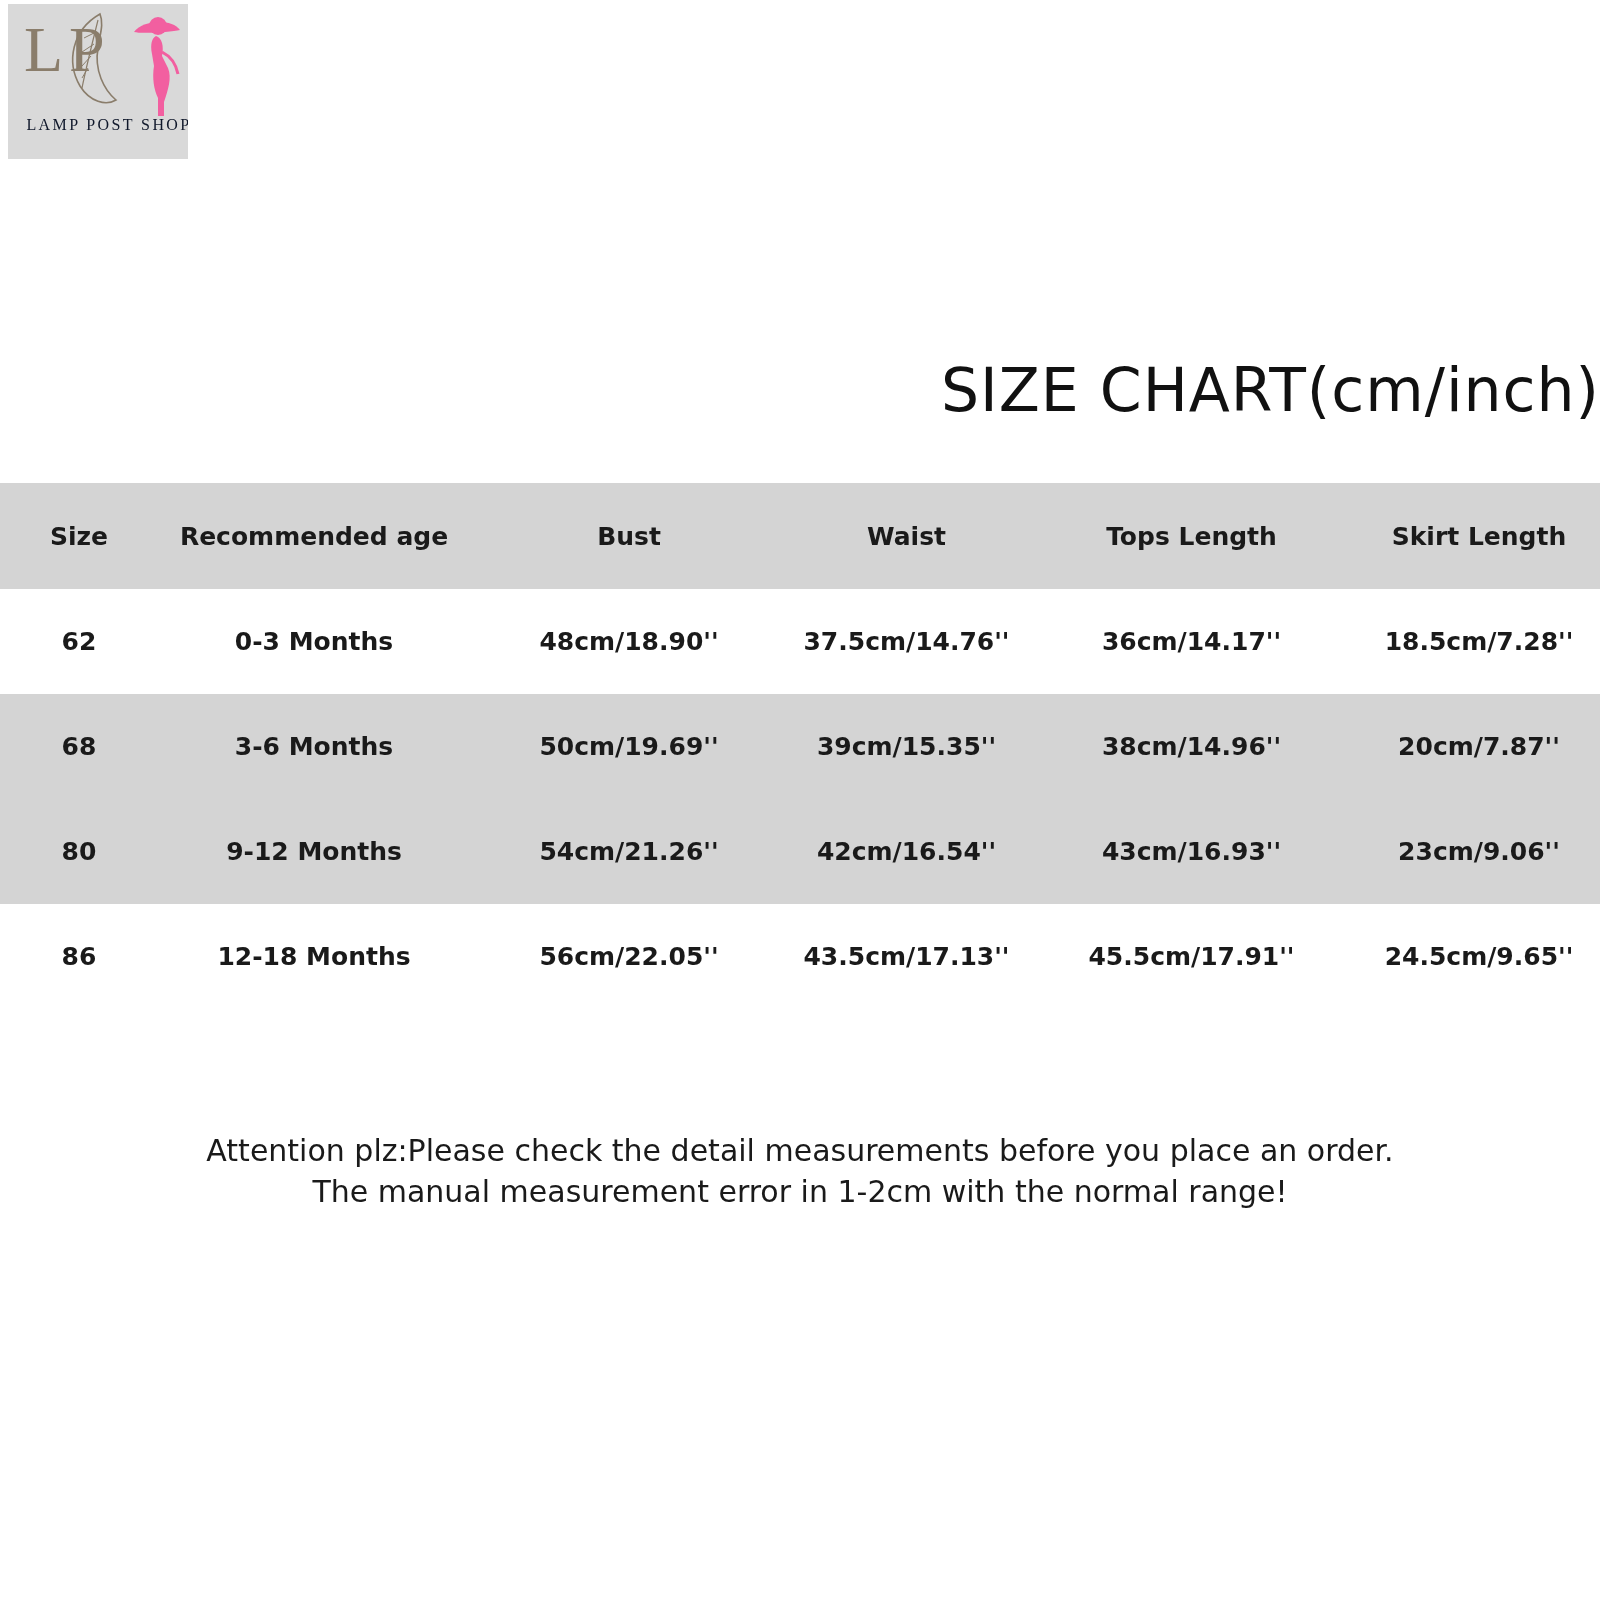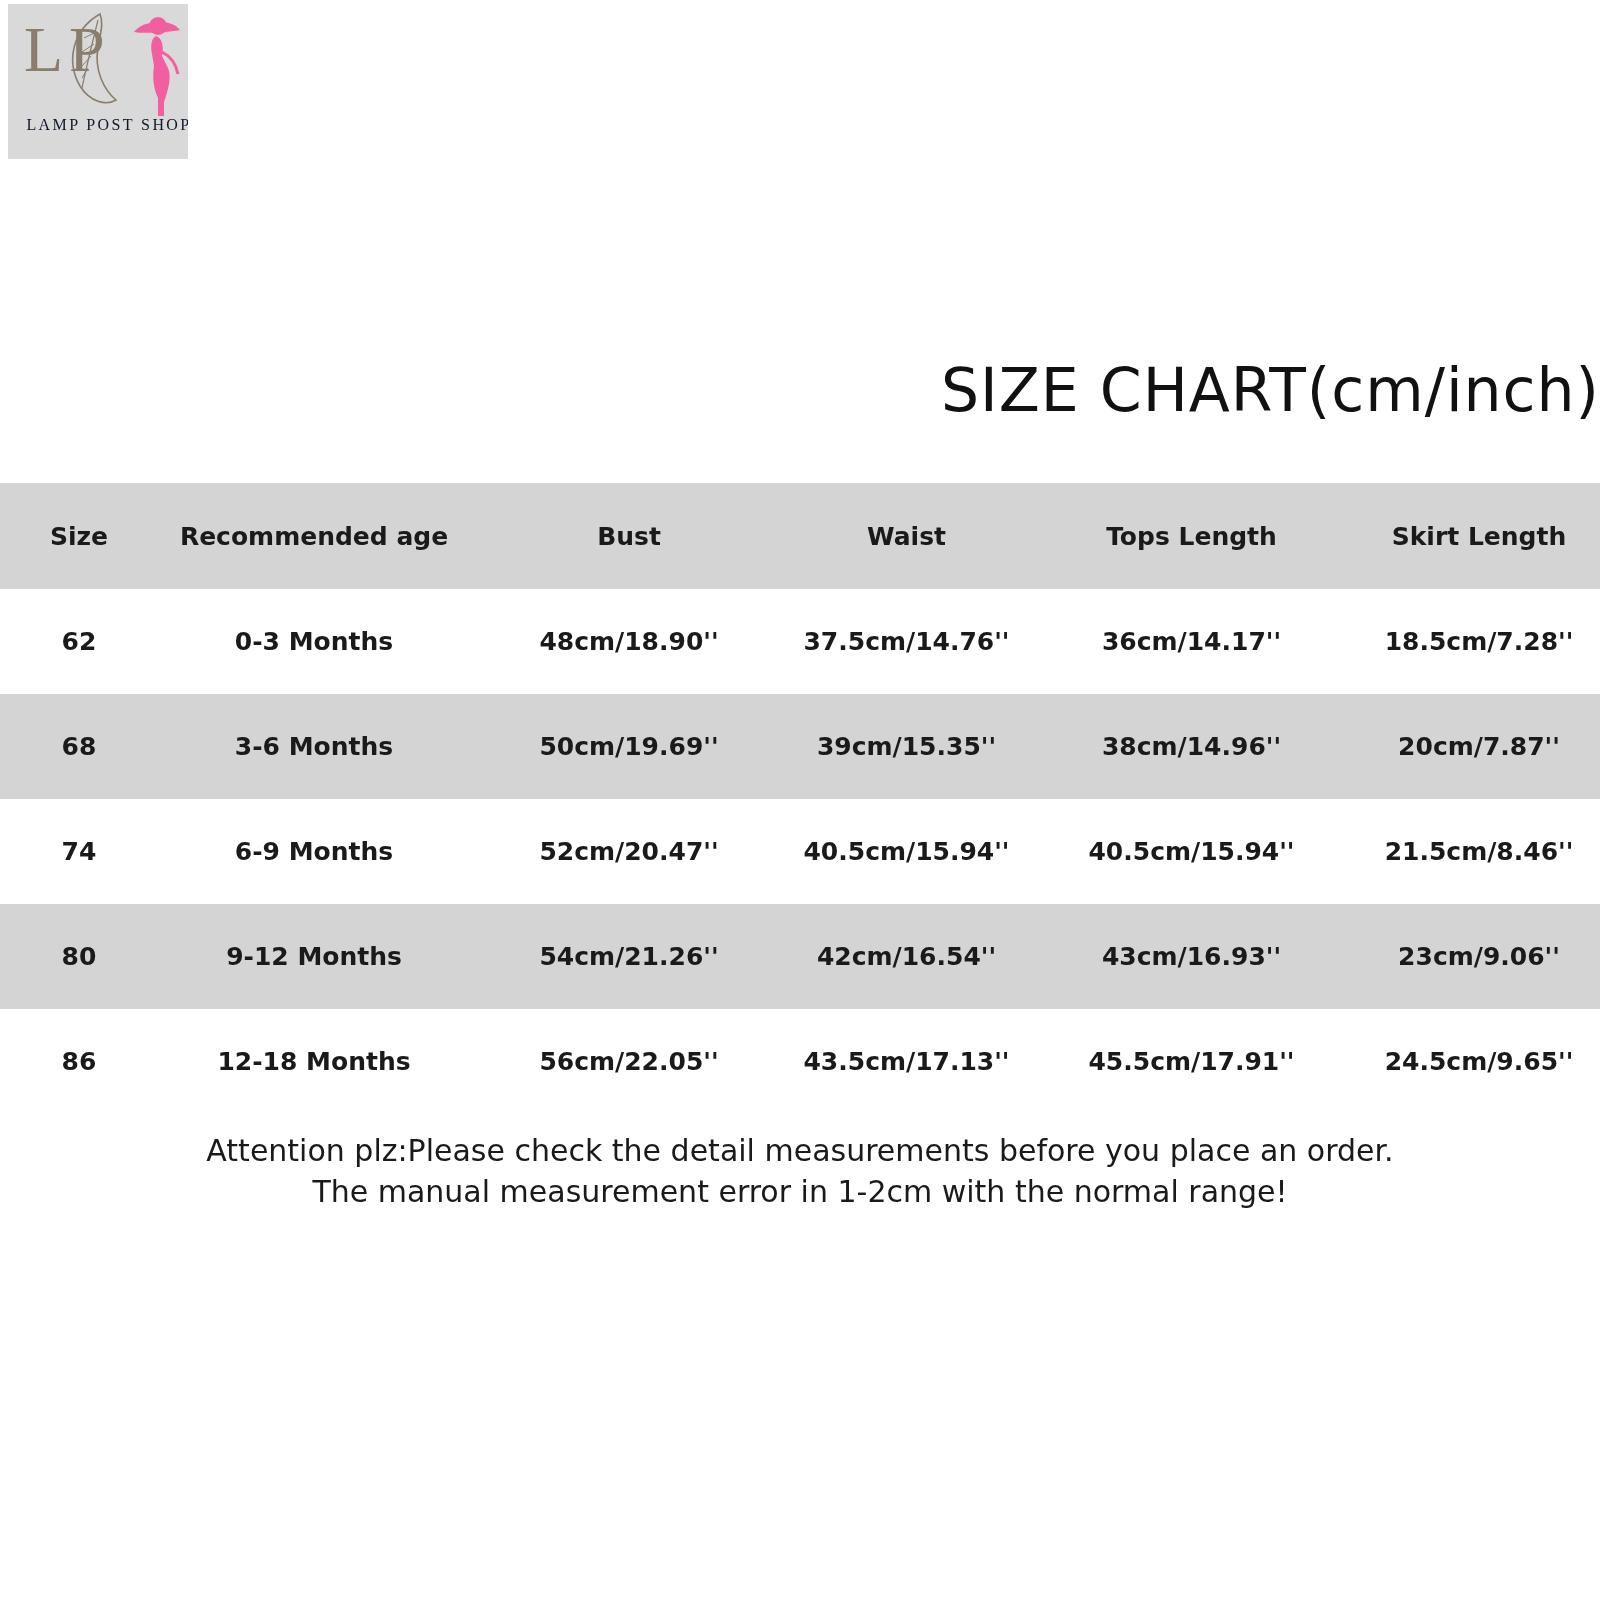--- a/index.html
+++ b/index.html
@@ -190,28 +190,20 @@
       <td>18.5cm/7.28''</td>
     </tr>
     <tr class="alt">
       <td>68</td>
       <td>3-6 Months</td>
       <td>50cm/19.69''</td>
       <td>39cm/15.35''</td>
       <td>38cm/14.96''</td>
       <td>20cm/7.87''</td>
     </tr>
-    <tr>
-      <td>74</td>
-      <td>6-9 Months</td>
-      <td>52cm/20.47''</td>
-      <td>40.5cm/15.94''</td>
-      <td>40.5cm/15.94''</td>
-      <td>21.5cm/8.46''</td>
-    </tr>
     <tr class="alt">
       <td>80</td>
       <td>9-12 Months</td>
       <td>54cm/21.26''</td>
       <td>42cm/16.54''</td>
       <td>43cm/16.93''</td>
       <td>23cm/9.06''</td>
     </tr>
     <tr>
       <td>86</td>

